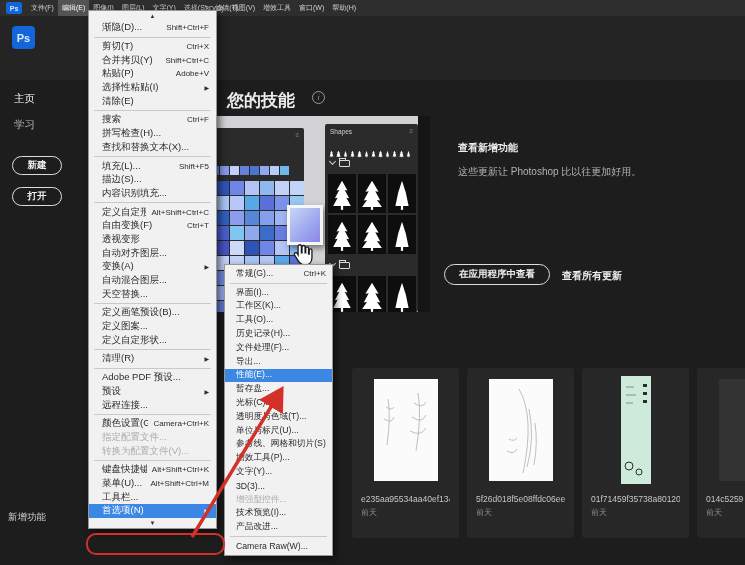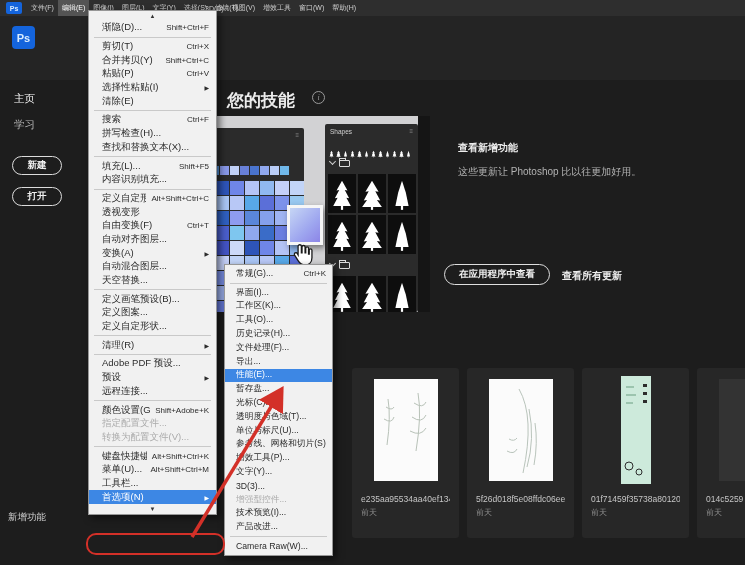--- a/index.html
+++ b/index.html
@@ -457,21 +457,21 @@
         <div class="mrow">
           <span class="lbl">剪切(T)</span>
           <span class="sc">Ctrl+X</span>
         </div>
         <div class="mrow">
           <span class="lbl">合并拷贝(Y)</span>
           <span class="sc">Shift+Ctrl+C</span>
         </div>
         <div class="mrow">
           <span class="lbl">粘贴(P)</span>
-          <span class="sc">Ctrl+V</span>
+          <span class="sc">Adobe+V</span>
         </div>
         <div class="mrow">
           <span class="lbl">选择性粘贴(I)</span>
           <span class="arr">▶</span>
         </div>
         <div class="mrow">
           <span class="lbl">清除(E)</span>
         </div>
         <div class="msep"></div>
         <div class="mrow">
@@ -483,35 +483,38 @@
         </div>
         <div class="mrow">
           <span class="lbl">查找和替换文本(X)...</span>
         </div>
         <div class="msep"></div>
         <div class="mrow">
           <span class="lbl">填充(L)...</span>
           <span class="sc">Shift+F5</span>
         </div>
         <div class="mrow">
+          <span class="lbl">描边(S)...</span>
+        </div>
+        <div class="mrow">
           <span class="lbl">内容识别填充...</span>
         </div>
         <div class="msep"></div>
         <div class="mrow">
           <span class="lbl">定义自定形状</span>
           <span class="sc">Alt+Shift+Ctrl+C</span>
         </div>
         <div class="mrow">
-          <span class="lbl">透视变形</span>
-        </div>
-        <div class="mrow">
           <span class="lbl">自由变换(F)</span>
           <span class="sc">Ctrl+T</span>
         </div>
         <div class="mrow">
+          <span class="lbl">透视变形</span>
+        </div>
+        <div class="mrow">
           <span class="lbl">自动对齐图层...</span>
         </div>
         <div class="mrow">
           <span class="lbl">变换(A)</span>
           <span class="arr">▶</span>
         </div>
         <div class="mrow">
           <span class="lbl">自动混合图层...</span>
         </div>
         <div class="mrow">
@@ -539,21 +542,21 @@
         <div class="mrow">
           <span class="lbl">预设</span>
           <span class="arr">▶</span>
         </div>
         <div class="mrow">
           <span class="lbl">远程连接...</span>
         </div>
         <div class="msep"></div>
         <div class="mrow">
           <span class="lbl">颜色设置(G)...</span>
-          <span class="sc">Shift+Adobe+K</span>
+          <span class="sc">Camera+Ctrl+K</span>
         </div>
         <div class="mrow disabled">
           <span class="lbl">指定配置文件...</span>
         </div>
         <div class="mrow disabled">
           <span class="lbl">转换为配置文件(V)...</span>
         </div>
         <div class="msep"></div>
         <div class="mrow">
           <span class="lbl">键盘快捷键...</span>

